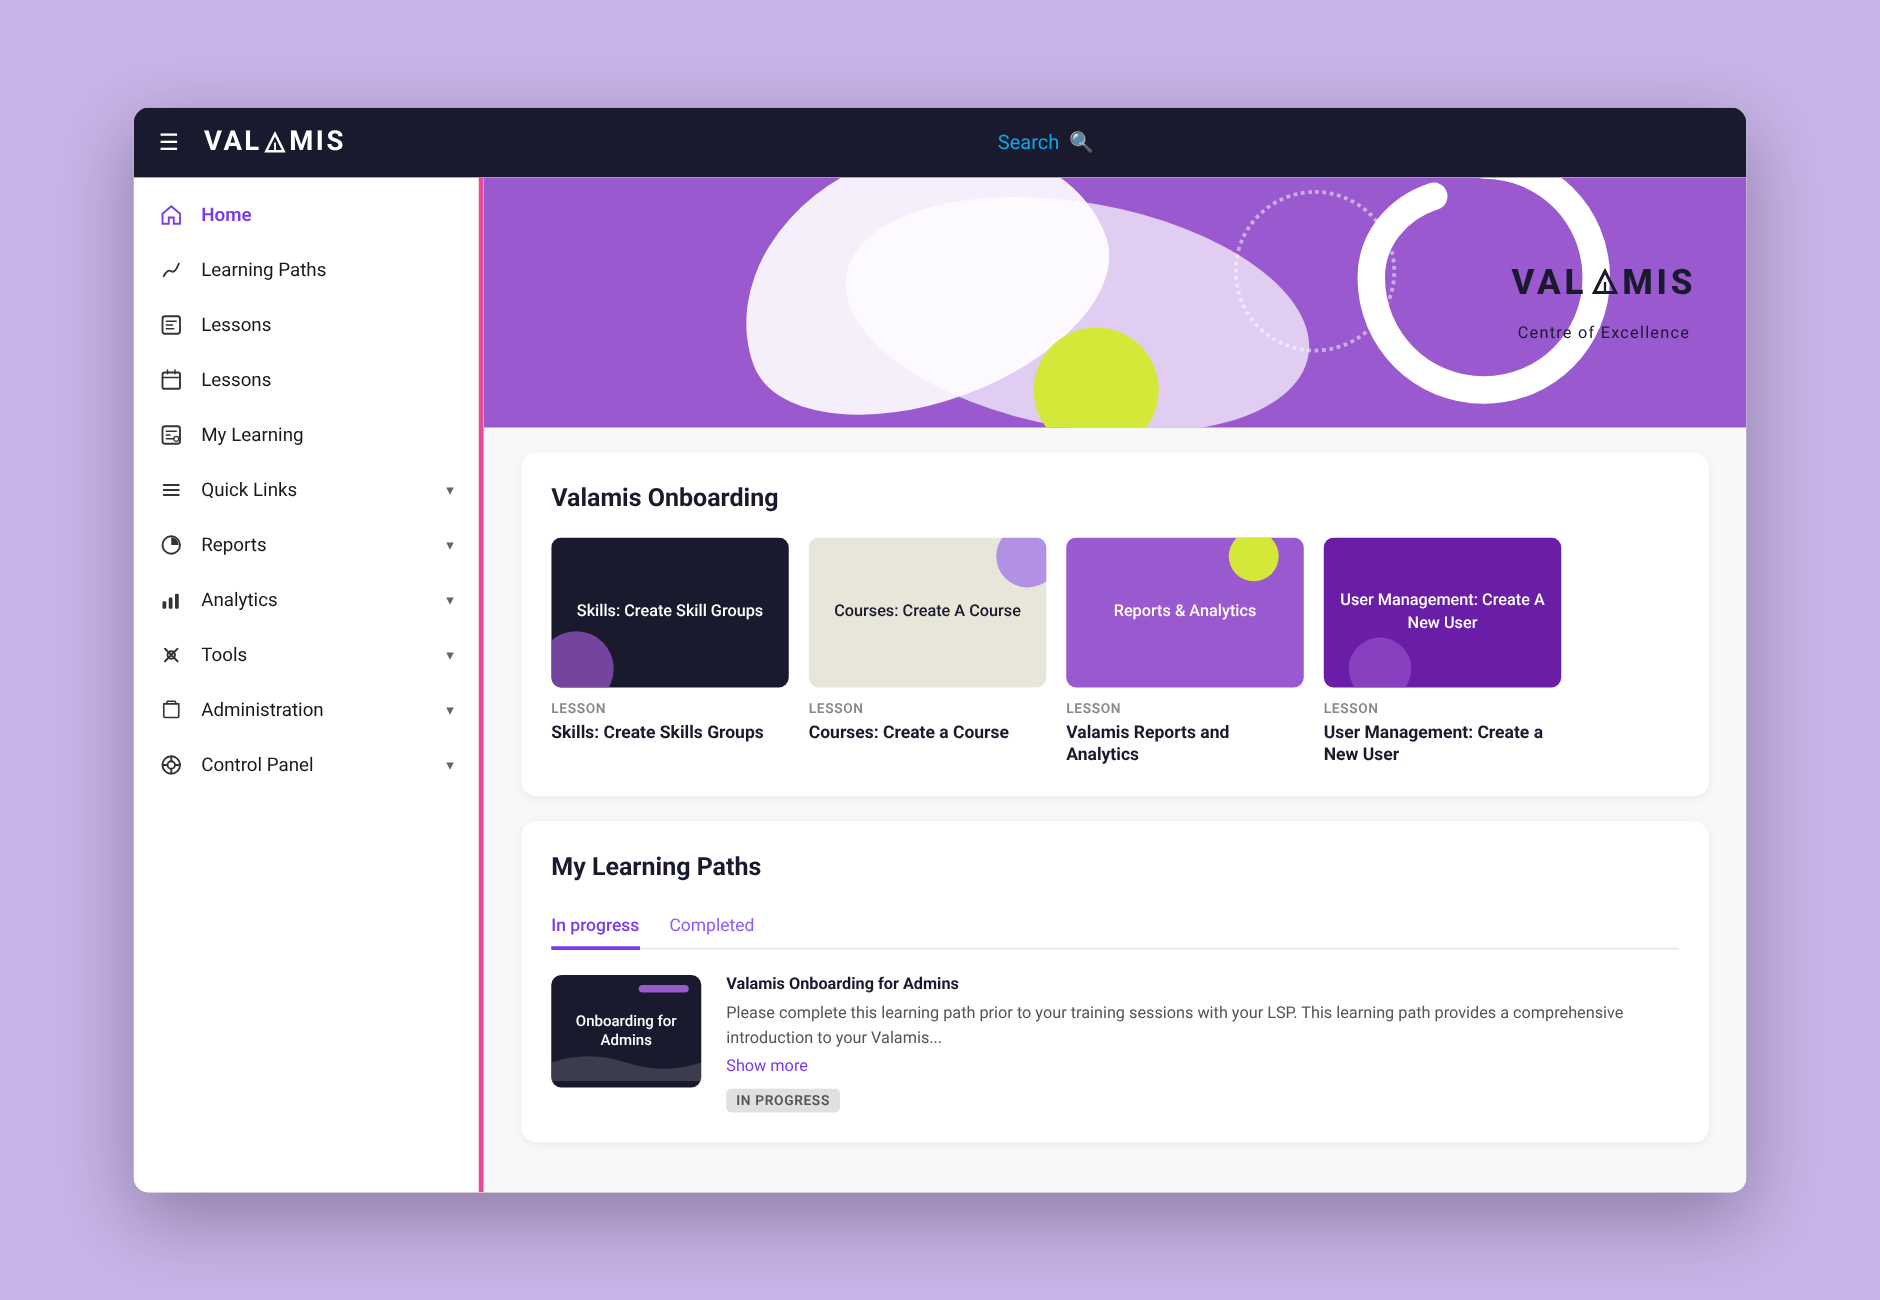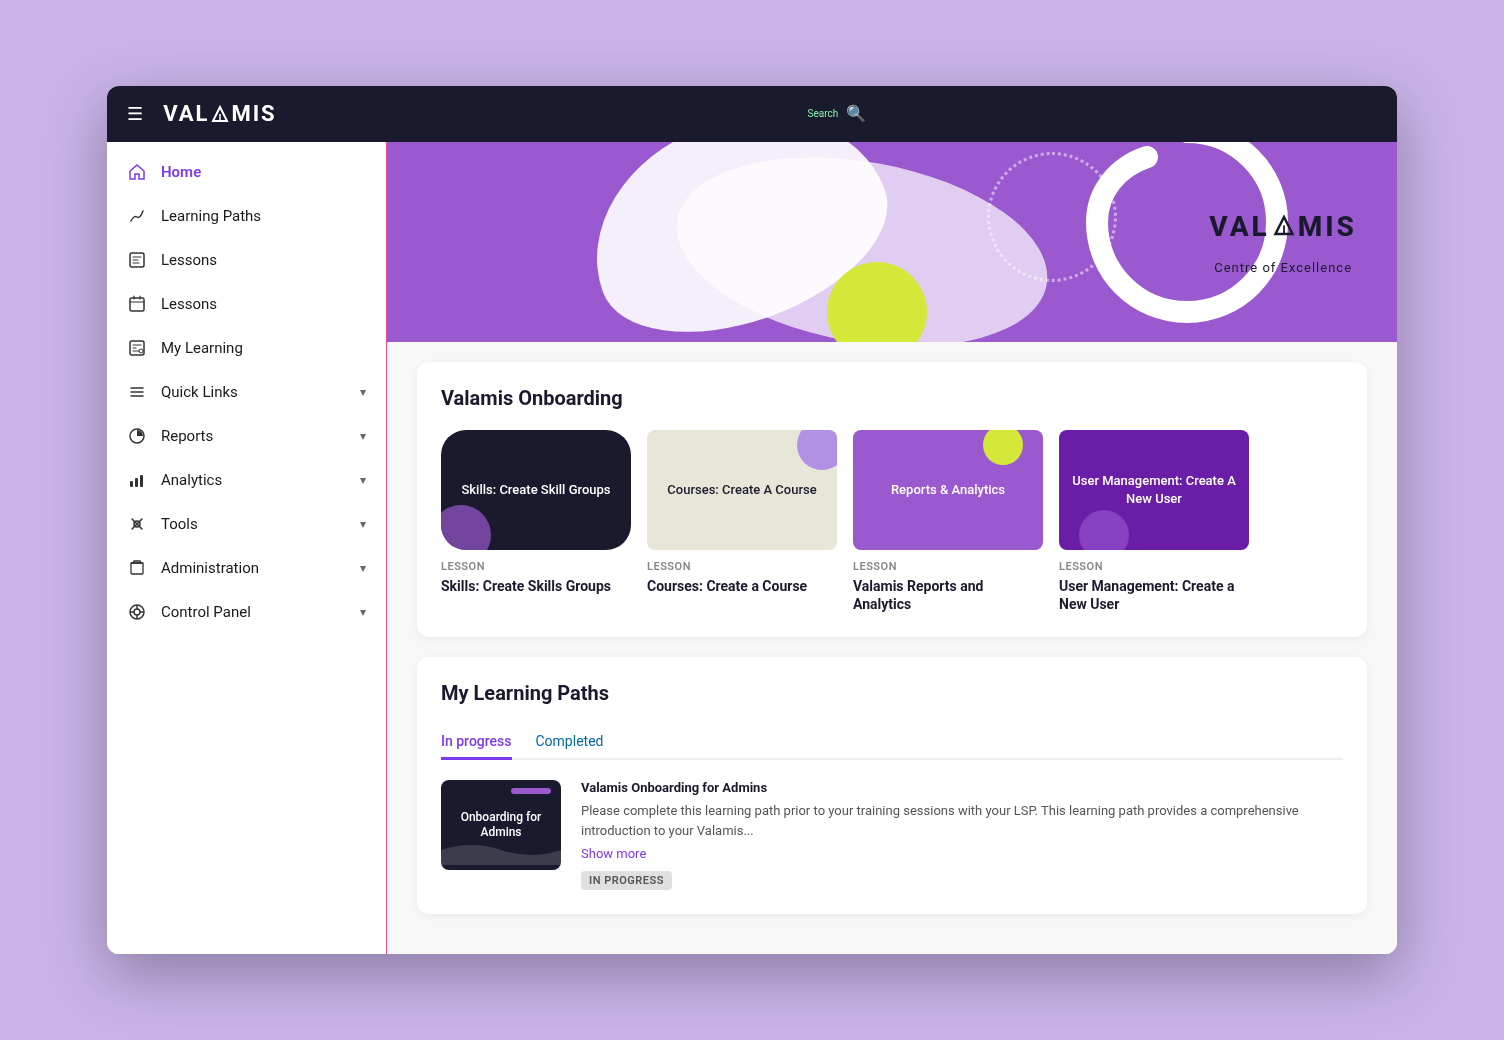--- a/index.html
+++ b/index.html
@@ -46,38 +46,38 @@
       gap: 2px;
     }
     .search-area {
       flex: 1;
       display: flex;
       align-items: center;
       justify-content: center;
       gap: 8px;
     }
     .search-text {
-      color: #86efac;
-      font-size: 10px;
+      color: #0ea5e9;
+      font-size: 16px;
     }
     .search-icon-nav {
       color: #888;
       font-size: 16px;
     }
     
     .main-layout {
       display: flex;
       flex: 1;
       overflow: hidden;
     }
     
     .sidebar {
       width: 280px;
       background: #fff;
-      border-right: 1px solid #ec4899;
+      border-right: 4px solid #ec4899;
       flex-shrink: 0;
       padding: 8px 0;
       overflow-y: auto;
     }
     .sidebar-item {
       display: flex;
       align-items: center;
       padding: 12px 20px;
       cursor: pointer;
       gap: 14px;
@@ -225,21 +225,20 @@
     .lesson-thumb {
       width: 190px;
       height: 120px;
       border-radius: 8px;
       overflow: hidden;
       position: relative;
       margin-bottom: 10px;
     }
     .lesson-thumb-dark {
       background: #1a1a2e;
-      border-radius: 25px;
     }
     .lesson-thumb-light {
       background: #e8e6d8;
     }
     .lesson-thumb-purple {
       background: #9b59d0;
     }
     .lesson-thumb-dpurple {
       background: #6a1ea8;
     }
@@ -317,21 +316,21 @@
       display: flex;
       gap: 0;
       border-bottom: 2px solid #eee;
       margin-bottom: 20px;
     }
     .tab-item {
       padding: 8px 0;
       margin-right: 24px;
       font-size: 14px;
       cursor: pointer;
-      color: #0369a1;
+      color: #8b5cf6;
       border-bottom: 3px solid transparent;
       margin-bottom: -2px;
     }
     .tab-item.active {
       color: #7c3aed;
       border-bottom-color: #7c3aed;
       font-weight: 500;
     }
     .learning-path-item {
       display: flex;

